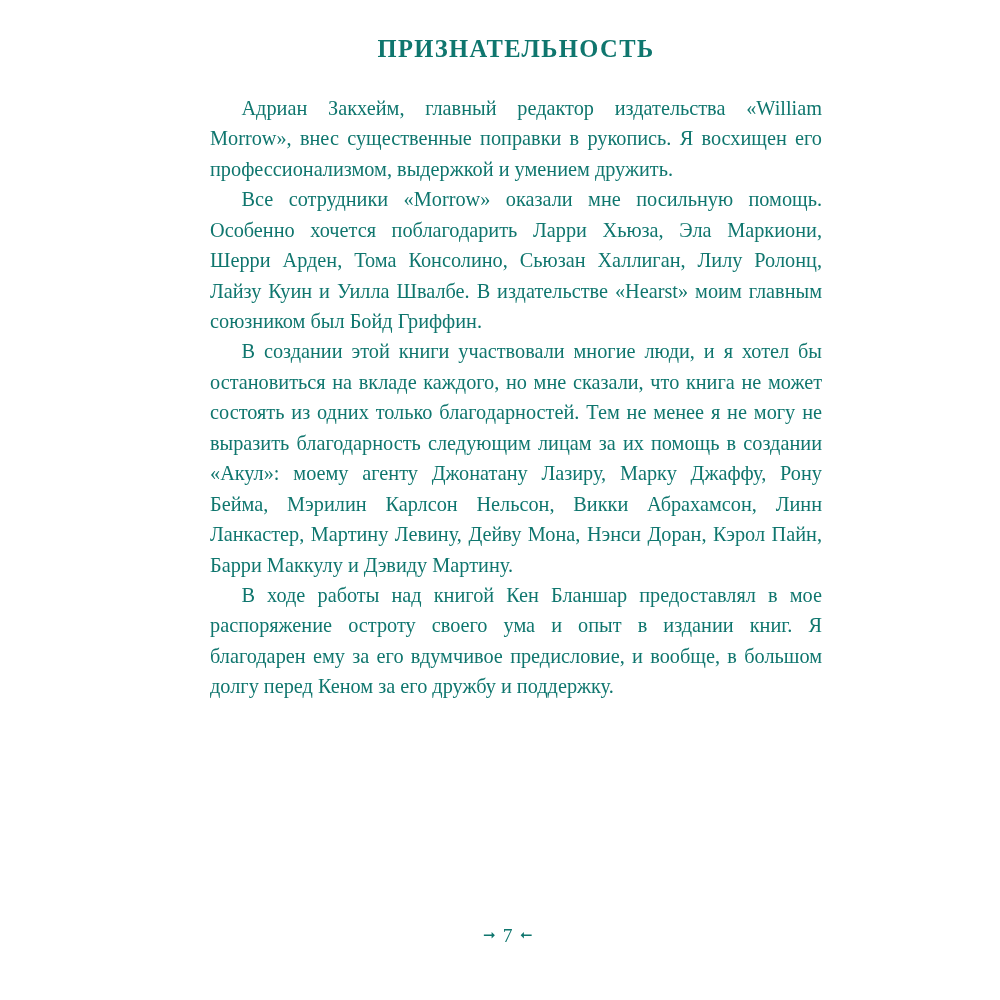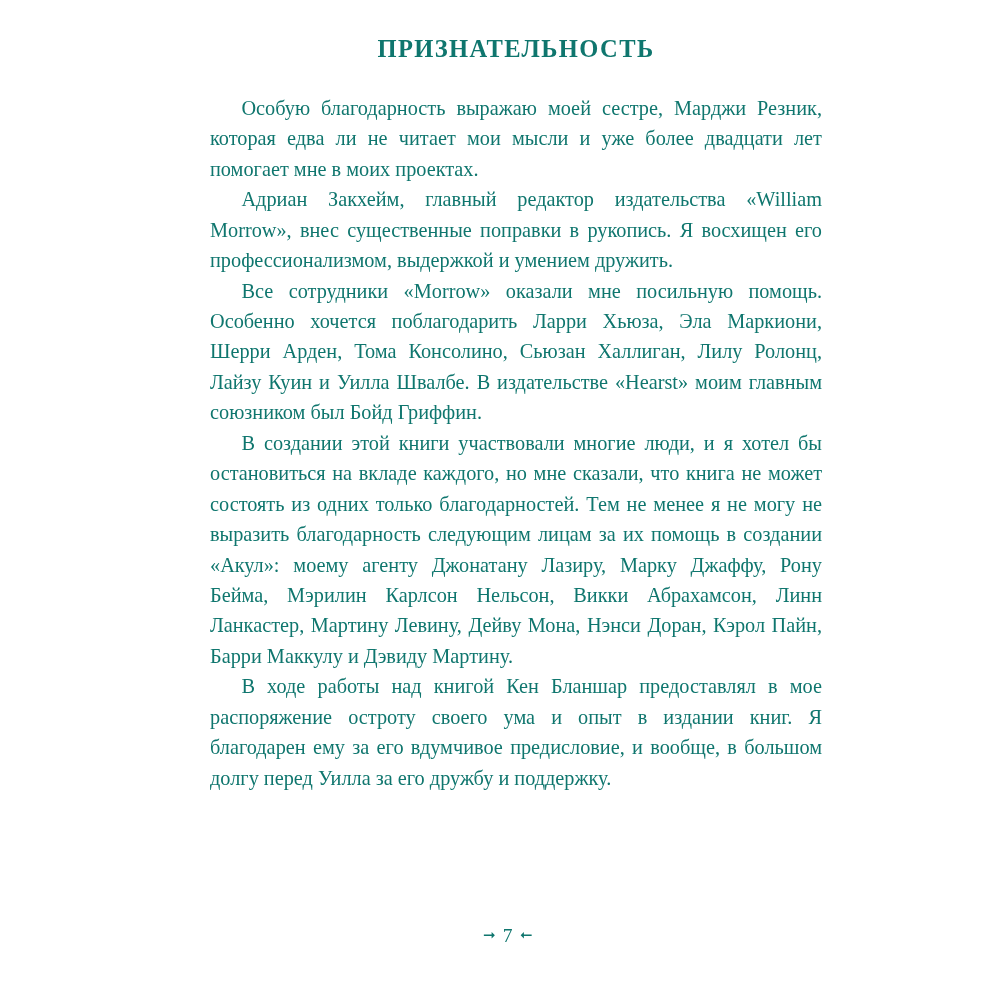--- a/index.html
+++ b/index.html
@@ -74,29 +74,28 @@
 
 <div class="page">
 
   <div class="content">
 
     <h1 class="chapter-title">ПРИЗНАТЕЛЬНОСТЬ</h1>
 
     <div class="body-text">
 
 
-      <p><span>Особую благодарность выражаю моей сестре, Марджи Резник, которая едва ли не читает мои мысли и уже более двадцати лет помогает мне в моих проектах.</span></p>
 
       <p><span>Адриан Закхейм, главный редактор издательства «William Morrow», внес существенные поправки в рукопись. Я восхищен его профессионализмом, выдержкой и умением дружить.</span></p>
 
       <p><span>Все сотрудники «Morrow» оказали мне посильную помощь. Особенно хочется поблагодарить Ларри Хьюза, Эла Маркиони, Шерри Арден, Тома Консолино, Сьюзан Халлиган, Лилу Ролонц, Лайзу Куин и Уилла Швалбе. В издательстве «Hearst» моим главным союзником был Бойд Гриффин.</span></p>
 
       <p><span>В создании этой книги участвовали многие люди, и я хотел бы остановиться на вкладе каждого, но мне сказали, что книга не может состоять из одних только благодарностей. Тем не менее я не могу не выразить благодарность следующим лицам за их помощь в создании «Акул»: моему агенту Джонатану Лазиру, Марку Джаффу, Рону Бейма, Мэрилин Карлсон Нельсон, Викки Абрахамсон, Линн Ланкастер, Мартину Левину, Дейву Мона, Нэнси Доран, Кэрол Пайн, Барри Маккулу и Дэвиду Мартину.</span></p>
 
-      <p><span>В ходе работы над книгой Кен Бланшар предоставлял в мое распоряжение остроту своего ума и опыт в издании книг. Я благодарен ему за его вдумчивое предисловие, и вообще, в большом долгу перед Уилла за его дружбу и поддержку.</span></p>
+      <p><span>В ходе работы над книгой Кен Бланшар предоставлял в мое распоряжение остроту своего ума и опыт в издании книг. Я благодарен ему за его вдумчивое предисловие, и вообще, в большом долгу перед Кеном за его дружбу и поддержку.</span></p>
 
     </div>
   </div>
 
   <div class="folio">
     <span class="dash">➞</span><span class="num">7</span><span class="dash" style="transform: scaleX(-1); display:inline-block;">➞</span>
   </div>
 
 </div>
 

